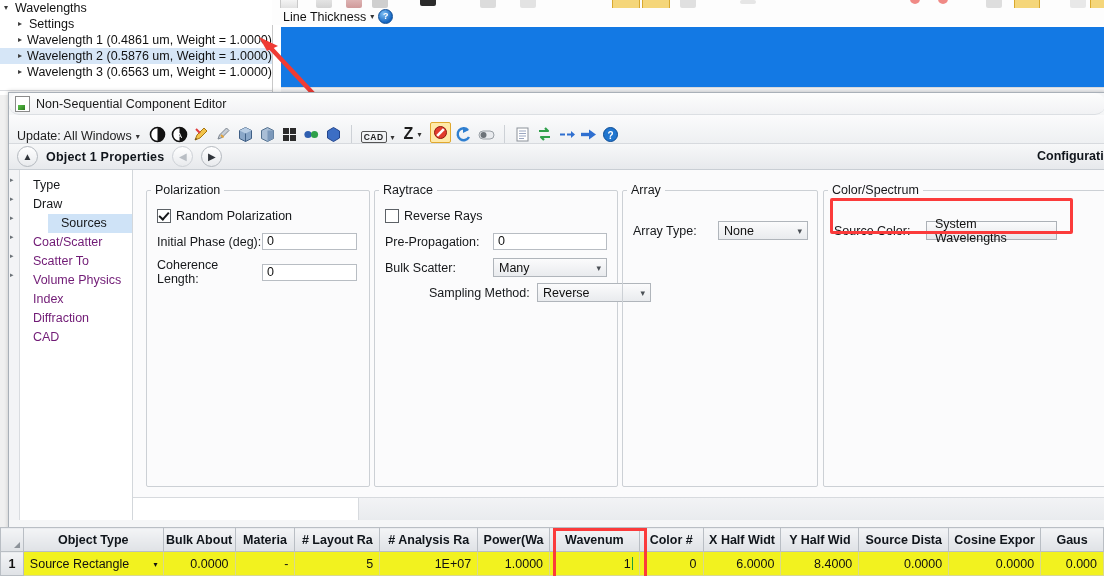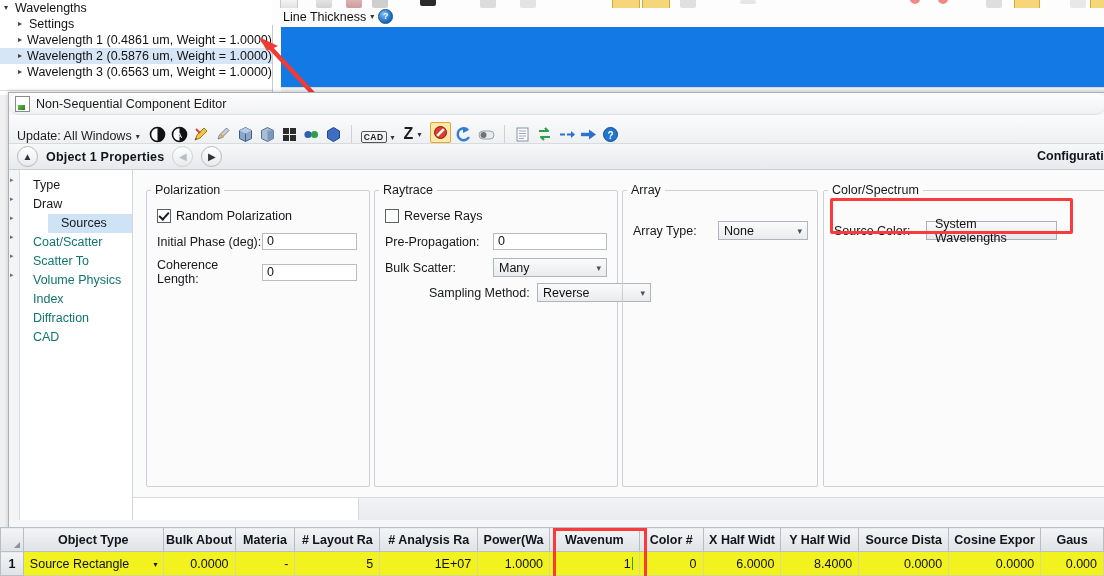--- a/index.html
+++ b/index.html
@@ -64,21 +64,21 @@
   .rndbtn.dim{color:#b9bec4;border-color:#cdd1d6;}
   #obj-title{font-weight:bold;font-size:12.5px;color:#10151b;letter-spacing:.2px;}
   #cfg-label{position:absolute;right:0px;top:0;height:25px;line-height:25px;
      font-weight:bold;font-size:12.5px;color:#10151b;white-space:nowrap;overflow:hidden;
      width:68px;}
   
   #nsc-body{position:relative;height:350px;background:#fbfbfc;display:flex;}
   #side{width:112px;background:#fff;border-right:1px solid #d3d7db;padding-top:6px;}
   .side-item{height:19px;line-height:19px;padding-left:13px;font-size:12.5px;color:#16181b;}
   .side-item.sel{background:#cfe3f7;margin-left:28px;}
-  .side-item.dis{color:#0f766e;}
+  .side-item.dis{color:#701a75;}
   #side-gutter{width:10px;background:#f3f4f6;border-right:1px solid #d9dce0;position:relative;}
   .gut-tri{position:absolute;left:1px;font-size:7px;color:#6c7278;}
   #panes{flex:1;position:relative;padding:13px 0 0 13px;}
   fieldset.grp{position:absolute;border:1px solid #ccd0d5;border-radius:2px;margin:0;padding:0;
      background:transparent;}
   fieldset.grp > legend{font-size:12.5px;color:#16181b;padding:0 4px;margin-left:4px;}
   .row{display:flex;align-items:center;position:absolute;}
   .lbl{font-size:12.5px;color:#16181b;}
   .txtin{background:#fff;border:1px solid #b8bdc3;height:17px;line-height:17px;
      font-size:12.5px;color:#111;padding:0 4px;box-sizing:border-box;}

